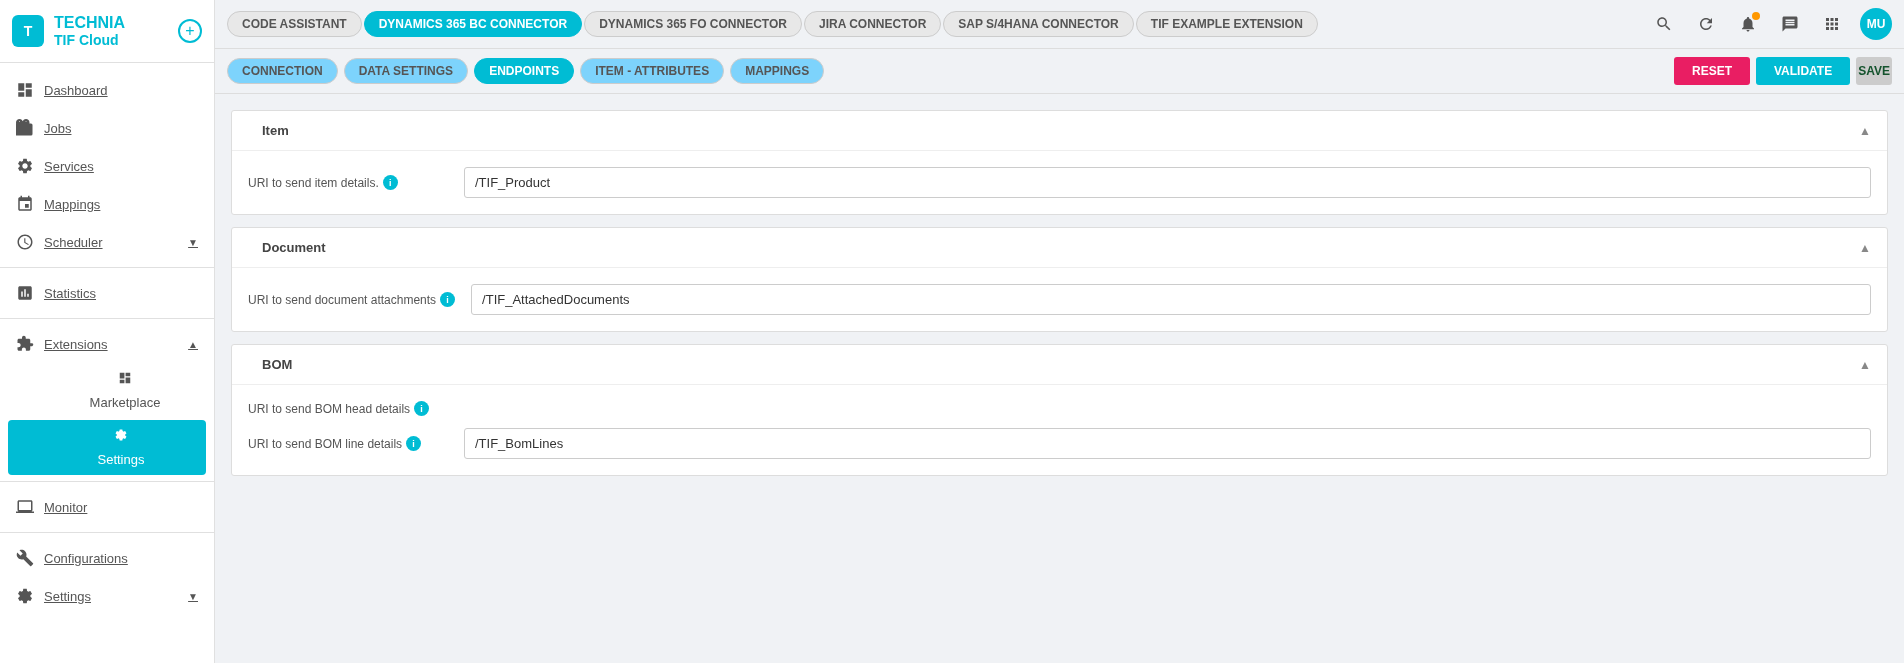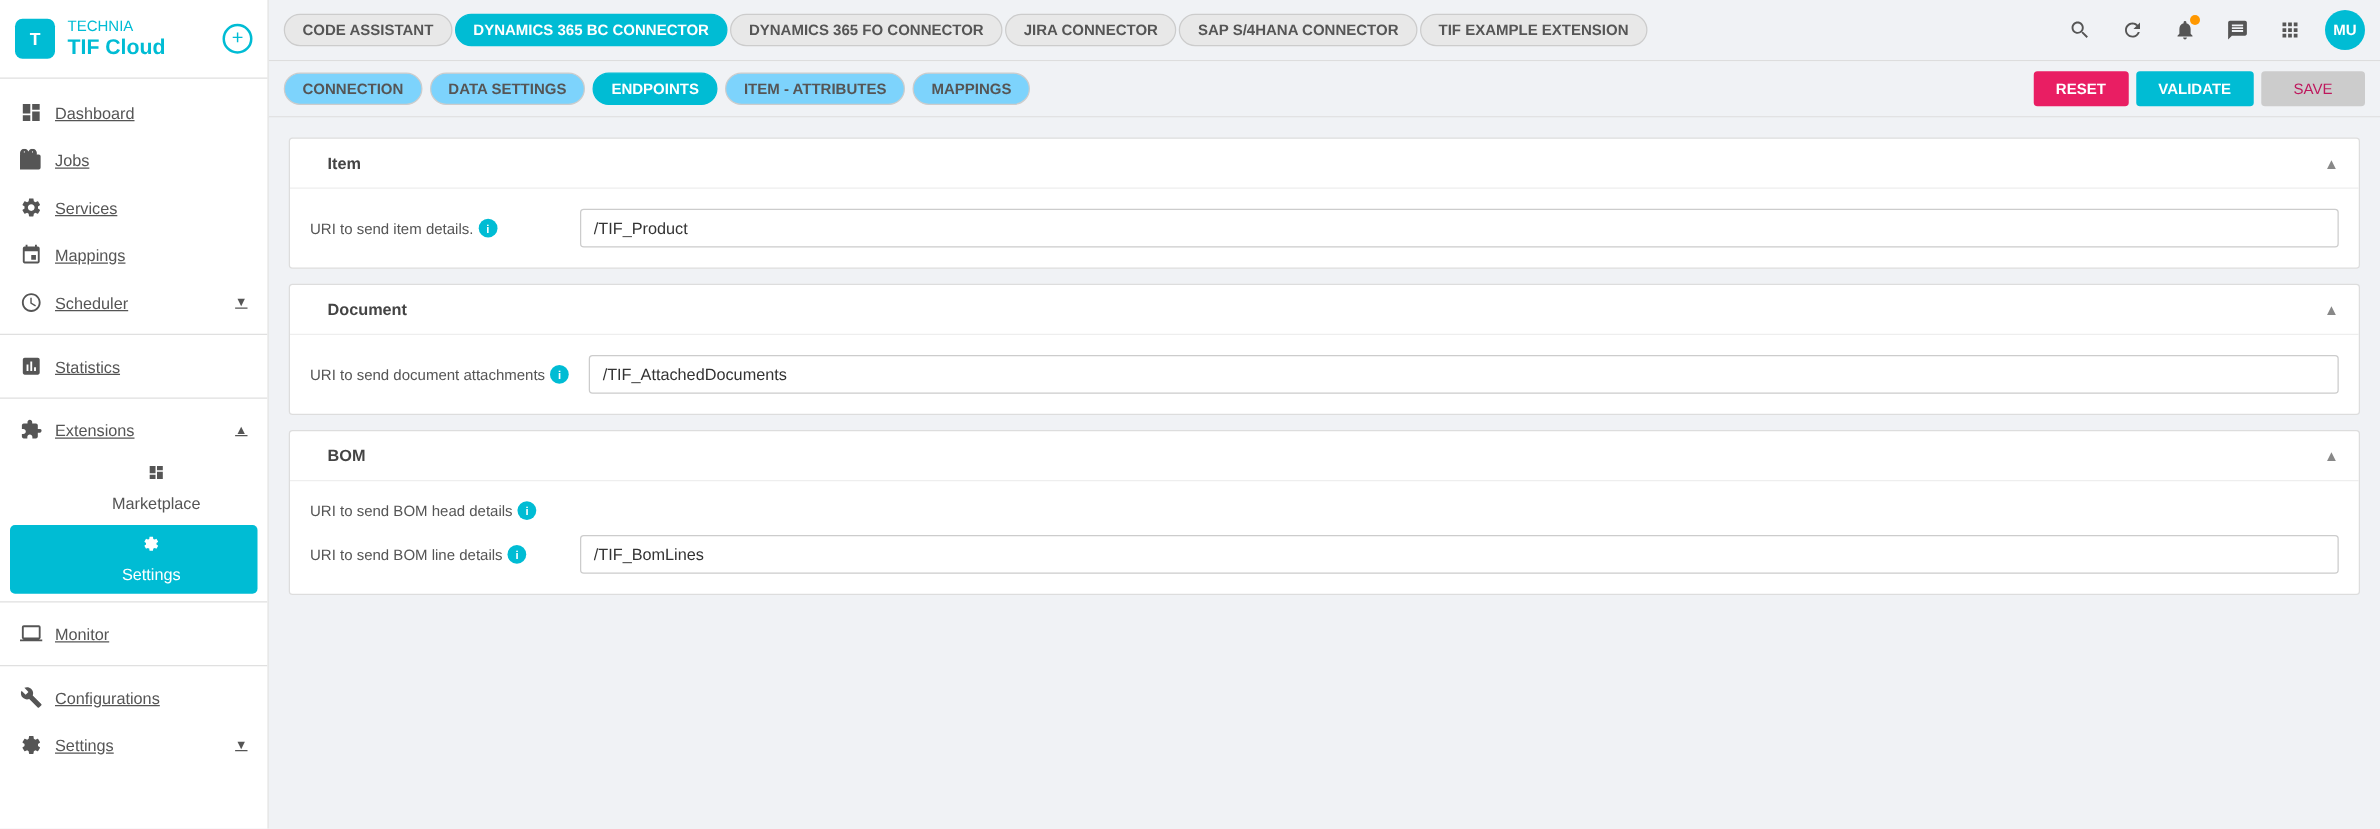--- a/index.html
+++ b/index.html
@@ -3,22 +3,22 @@
   <meta charset="utf-8">
   <style>
     * { box-sizing: border-box; margin: 0; padding: 0; }
     body { font-family: 'Segoe UI', Arial, sans-serif; font-size: 13px; background: #f0f2f5; color: #333; display: flex; height: 663px; overflow: hidden; }
 
     
     .sidebar { width: 215px; background: #fff; border-right: 1px solid #e0e0e0; display: flex; flex-direction: column; flex-shrink: 0; }
     .sidebar-logo { display: flex; align-items: center; padding: 14px 12px; border-bottom: 1px solid #e0e0e0; gap: 10px; }
     .logo-icon { width: 32px; height: 32px; background: #00bcd4; border-radius: 6px; display: flex; align-items: center; justify-content: center; color: #fff; font-weight: bold; font-size: 14px; flex-shrink: 0; }
     .logo-text { display: flex; flex-direction: column; }
-    .logo-brand { color: #00bcd4; font-weight: 400; font-size: 12px; }
-    .logo-sub { color: #00bcd4; font-weight: 600; font-size: 17px; }
+    .logo-brand { color: #00bcd4; font-weight: 700; font-size: 16px; text-align: center; }
+    .logo-sub { color: #00bcd4; font-weight: 600; font-size: 14px; }
     .sidebar-add { margin-left: auto; width: 24px; height: 24px; border-radius: 50%; border: 2px solid #00bcd4; color: #00bcd4; display: flex; align-items: center; justify-content: center; cursor: pointer; font-size: 16px; flex-shrink: 0; }
 
     .sidebar-nav { flex: 1; overflow-y: auto; padding: 8px 0; }
     .nav-item { display: flex; align-items: center; padding: 10px 16px; cursor: pointer; gap: 10px; color: #555; border-radius: 0; position: relative; text-decoration: underline; }
     .nav-item .nav-label { font-size: 13px; font-weight: 500; flex: 1; }
     .nav-item .nav-icon { width: 18px; height: 18px; flex-shrink: 0; }
     .nav-item .chevron { font-size: 10px; margin-left: auto; }
     .nav-divider { height: 1px; background: #e0e0e0; margin: 6px 0; }
     .sub-item { display: flex; align-items: center; padding: 8px 0 8px 36px; cursor: pointer; gap: 10px; color: #555; flex-direction: column; }
     .sub-item.active { background: #00bcd4; color: #fff; border-radius: 4px; margin: 2px 8px; padding-left: 28px; }
@@ -35,21 +35,21 @@
     .notif-dot { width: 8px; height: 8px; background: #ff9800; border-radius: 50%; position: absolute; top: 2px; right: 2px; }
     .avatar { width: 32px; height: 32px; border-radius: 50%; background: #00bcd4; color: #fff; display: flex; align-items: center; justify-content: center; font-size: 12px; font-weight: 700; cursor: pointer; }
 
     
     .tabs-row2 { display: flex; align-items: center; padding: 8px 12px; background: #f0f2f5; gap: 6px; border-bottom: 1px solid #ddd; }
     .tab-pill2 { padding: 5px 14px; border-radius: 20px; font-size: 12px; font-weight: 600; cursor: pointer; border: 1px solid #ccc; background: #7dd3fc; color: #555; white-space: nowrap; }
     .tab-pill2.active { background: #00bcd4; color: #fff; border-color: #00bcd4; }
     .action-btns { margin-left: auto; display: flex; gap: 6px; }
     .btn-reset { background: #e91e63; color: #fff; border: none; padding: 7px 18px; border-radius: 3px; font-size: 12px; font-weight: 700; cursor: pointer; text-transform: uppercase; margin-left: 28px; }
     .btn-validate { background: #00bcd4; color: #fff; border: none; padding: 7px 18px; border-radius: 3px; font-size: 12px; font-weight: 700; cursor: pointer; text-transform: uppercase; }
-    .btn-save { background: #ccc; color: #be185d; border: none; padding: 7px 26px; border-radius: 3px; font-size: 12px; font-weight: 400; cursor: not-allowed; text-transform: uppercase; }
+    .btn-save { background: #ccc; color: #14532d; border: none; padding: 7px 2px; border-radius: 3px; font-size: 12px; font-weight: 700; cursor: not-allowed; text-transform: uppercase; }
 
     
     .content { flex: 1; overflow-y: auto; padding: 16px; background: #f0f2f5; }
 
     
     .section { background: #fff; border: 1px solid #ddd; border-radius: 3px; margin-bottom: 12px; }
     .section-header { display: flex; align-items: center; justify-content: space-between; padding: 12px 16px; border-bottom: 1px solid #eee; cursor: pointer; }
     .section-title { font-size: 13px; font-weight: 600; color: #444; padding-left: 14px; }
     .section-chevron { color: #888; font-size: 12px; }
     .section-body { padding: 16px; }

